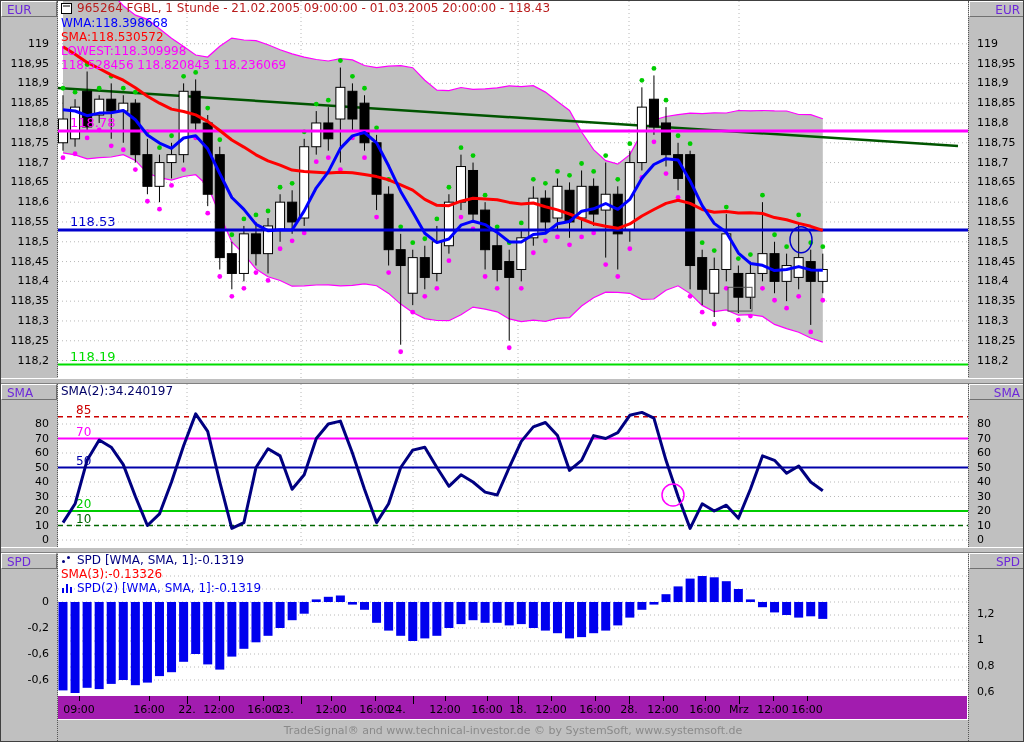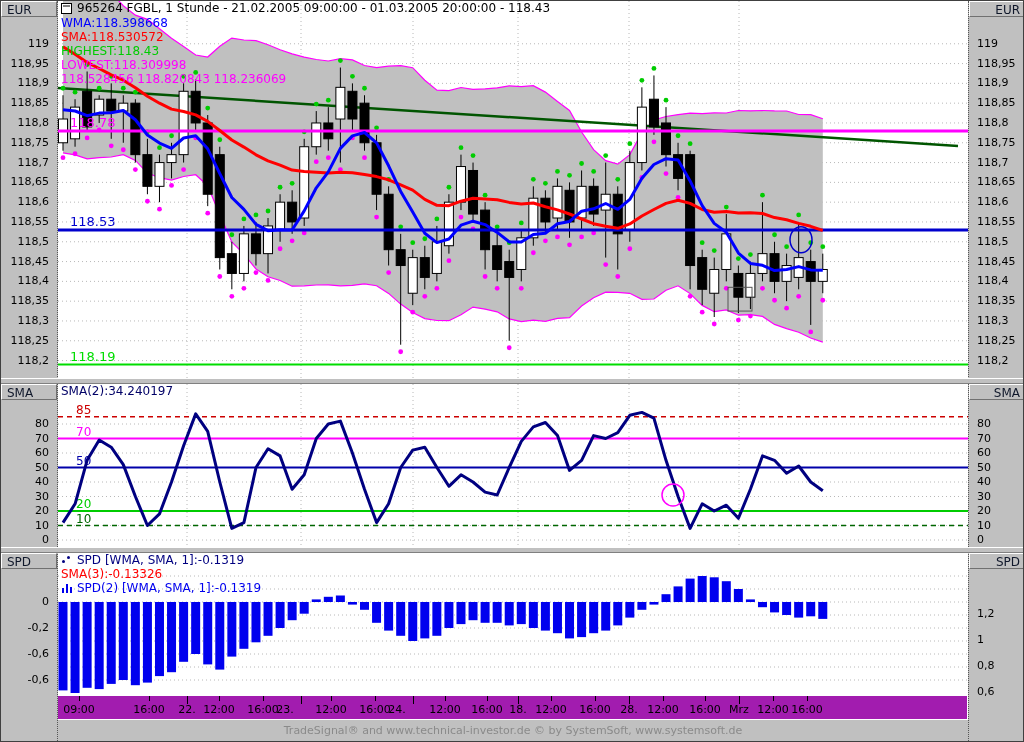--- a/index.html
+++ b/index.html
@@ -2,34 +2,34 @@
 <html><head>
 <meta charset="utf-8">
 <style>
   html,body{margin:0;padding:0;background:#777;}
   #app{position:relative;width:1024px;height:742px;background:#c0c0c0;
        font-family:"DejaVu Sans","Liberation Sans",sans-serif;overflow:hidden;
        border:1px solid #404040;box-sizing:border-box;}
   .gutter{position:absolute;top:0;bottom:0;background:#c0c0c0;z-index:5;}
   #gutter-left{left:0;width:56px;border-right:1px dotted #555;}
   #gutter-right{left:967px;width:57px;border-left:1px dotted #555;}
-  .axis-header{position:absolute;height:16px;background:#c0c0c0;font-size:12px;color:#0f172a;
+  .axis-header{position:absolute;height:16px;background:#c0c0c0;font-size:12px;color:#6d28d9;
        border:1px solid;border-color:#ffffff #707070 #707070 #ffffff;padding:1px 5px;box-sizing:border-box;
        left:0;right:0;}
   .axis-header.right{text-align:right;}
   .ylab{position:absolute;font-size:11px;color:#000;white-space:nowrap;}
   .ylab.l{right:8px;}
   .ylab.r{left:8px;}
   .plot{position:absolute;left:57px;width:910px;background:#fff;z-index:1;}
   .plot svg{position:absolute;left:0;top:0;}
   .splitter{position:absolute;left:0;width:1024px;height:6px;background:#c0c0c0;
        border-top:1px solid #fff;border-bottom:1px solid #808080;box-sizing:border-box;z-index:6;}
   .legend-stack{position:absolute;left:3px;top:0;z-index:3;}
   .legend-line{font-size:12px;line-height:14px;white-space:nowrap;}
-  .title-row{display:flex;align-items:center;gap:5px;font-size:12px;color:#000000;line-height:15px;}
+  .title-row{display:flex;align-items:center;gap:5px;font-size:12px;color:#b91c1c;line-height:15px;}
   .win-icon{width:9px;height:9px;border:1px solid #000;background:#fff;position:relative;display:inline-block;}
   .win-icon:before{content:"";position:absolute;left:1px;top:1px;right:1px;height:2px;background:#808080;}
   #time-axis{position:absolute;left:0;top:694px;width:967px;height:25px;background:#a21caf;
        border:1px solid #fff;border-left:none;box-sizing:border-box;z-index:4;}
   .tick{position:absolute;top:0;width:1px;background:#000;}
   .tick-label{position:absolute;top:7px;font-size:11px;color:#000;transform:translateX(-50%);white-space:nowrap;}
   #footer{position:absolute;left:0;top:719px;width:1024px;height:23px;background:#c0c0c0;
        text-align:center;font-size:11px;color:#8a8a8a;padding-top:4px;box-sizing:border-box;z-index:4;}
   .spd-legend-row{display:flex;align-items:center;gap:4px;font-size:12px;line-height:14px;white-space:nowrap;}
   .icon-scatter{display:inline-block;width:12px;height:8px;position:relative;}
@@ -345,21 +345,20 @@
         <text x="12" y="359.5280000000025" fill="#00dd00" font-size="13">118.19</text>
       </svg>
     <div class="legend-stack">
       <div class="title-row">
         <span class="win-icon"></span>
         <span>965264  FGBL, 1 Stunde - 21.02.2005 09:00:00 - 01.03.2005 20:00:00 - 118.43</span>
       </div>
       <div id="price-legend-lines">
           <div class="legend-line" style="color: rgb(0, 0, 255);">WMA:118.398668</div>
           <div class="legend-line" style="color: rgb(255, 0, 0);">SMA:118.530572</div>
-          <div class="legend-line" style="color: rgb(0, 204, 0);">HIGHEST:118.43</div>
           <div class="legend-line" style="color: rgb(255, 0, 255);">LOWEST:118.309998</div>
           <div class="legend-line" style="color: rgb(255, 0, 255);">118.528456 118.820843 118.236069</div>
         </div>
     </div>
   </div>
 
   <div class="splitter" style="top:377px;"></div>
 
   <div class="plot" id="plot-sma" style="top:383px;height:163px;">
     <svg id="svg-sma" width="910" height="163">

